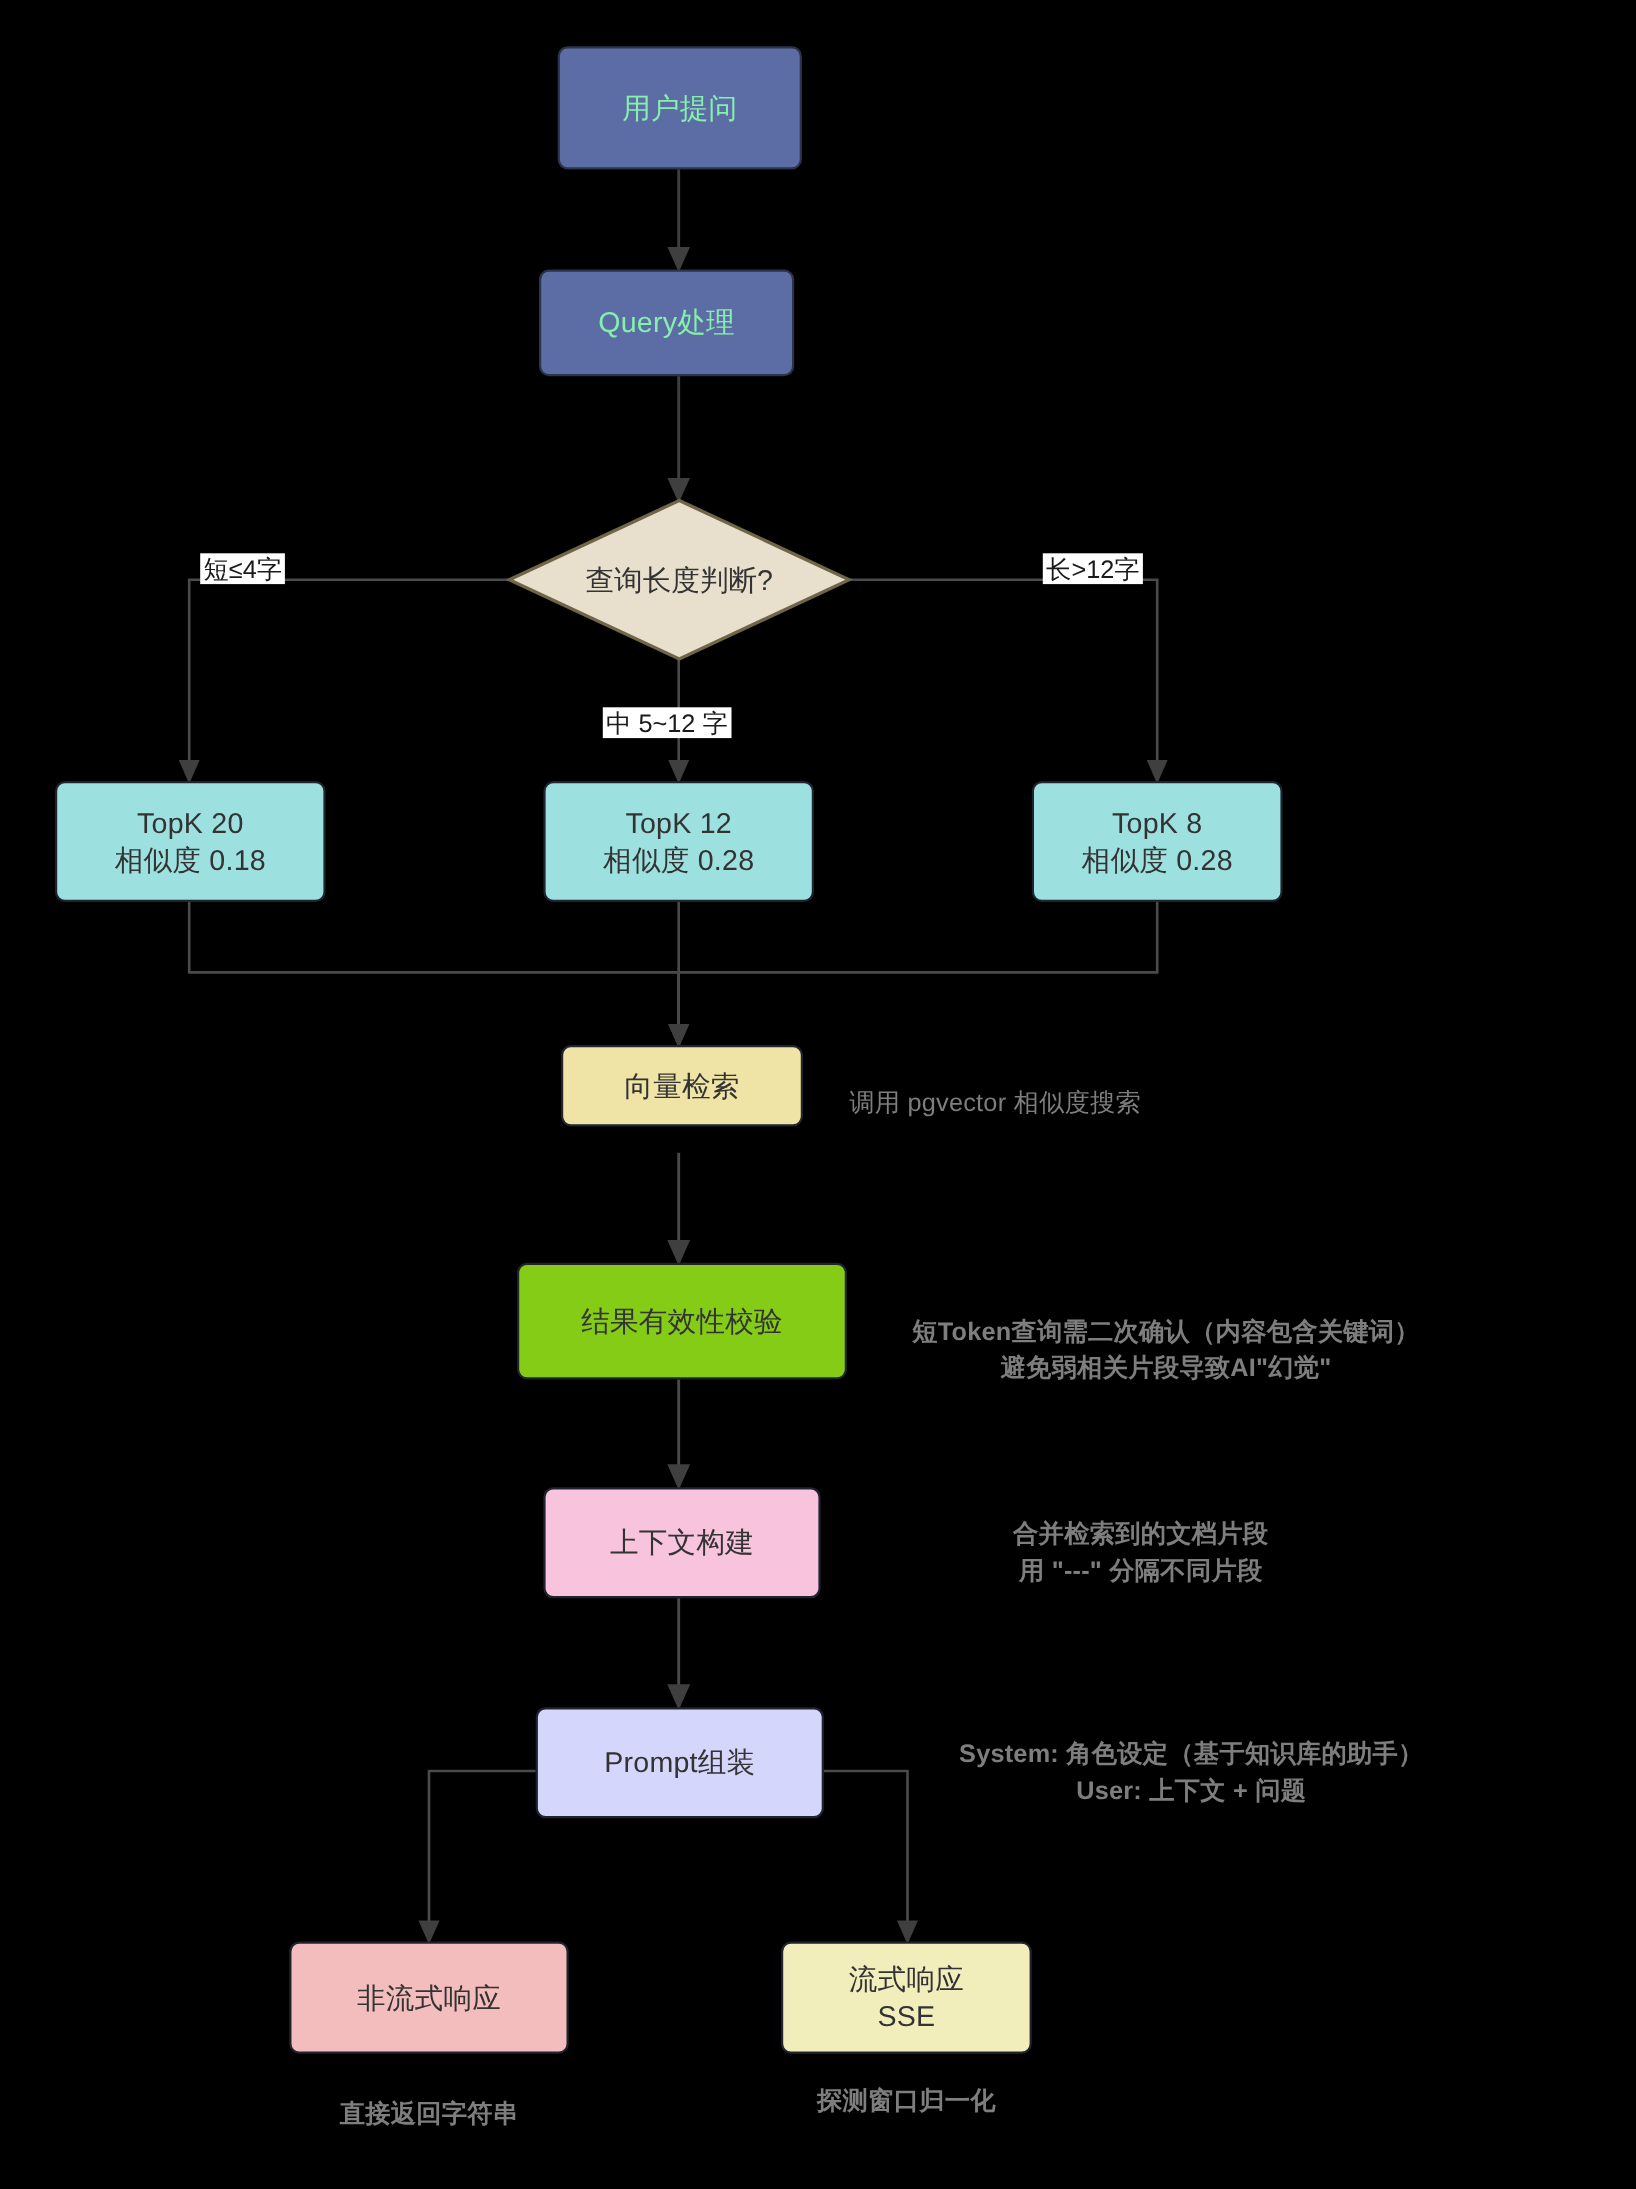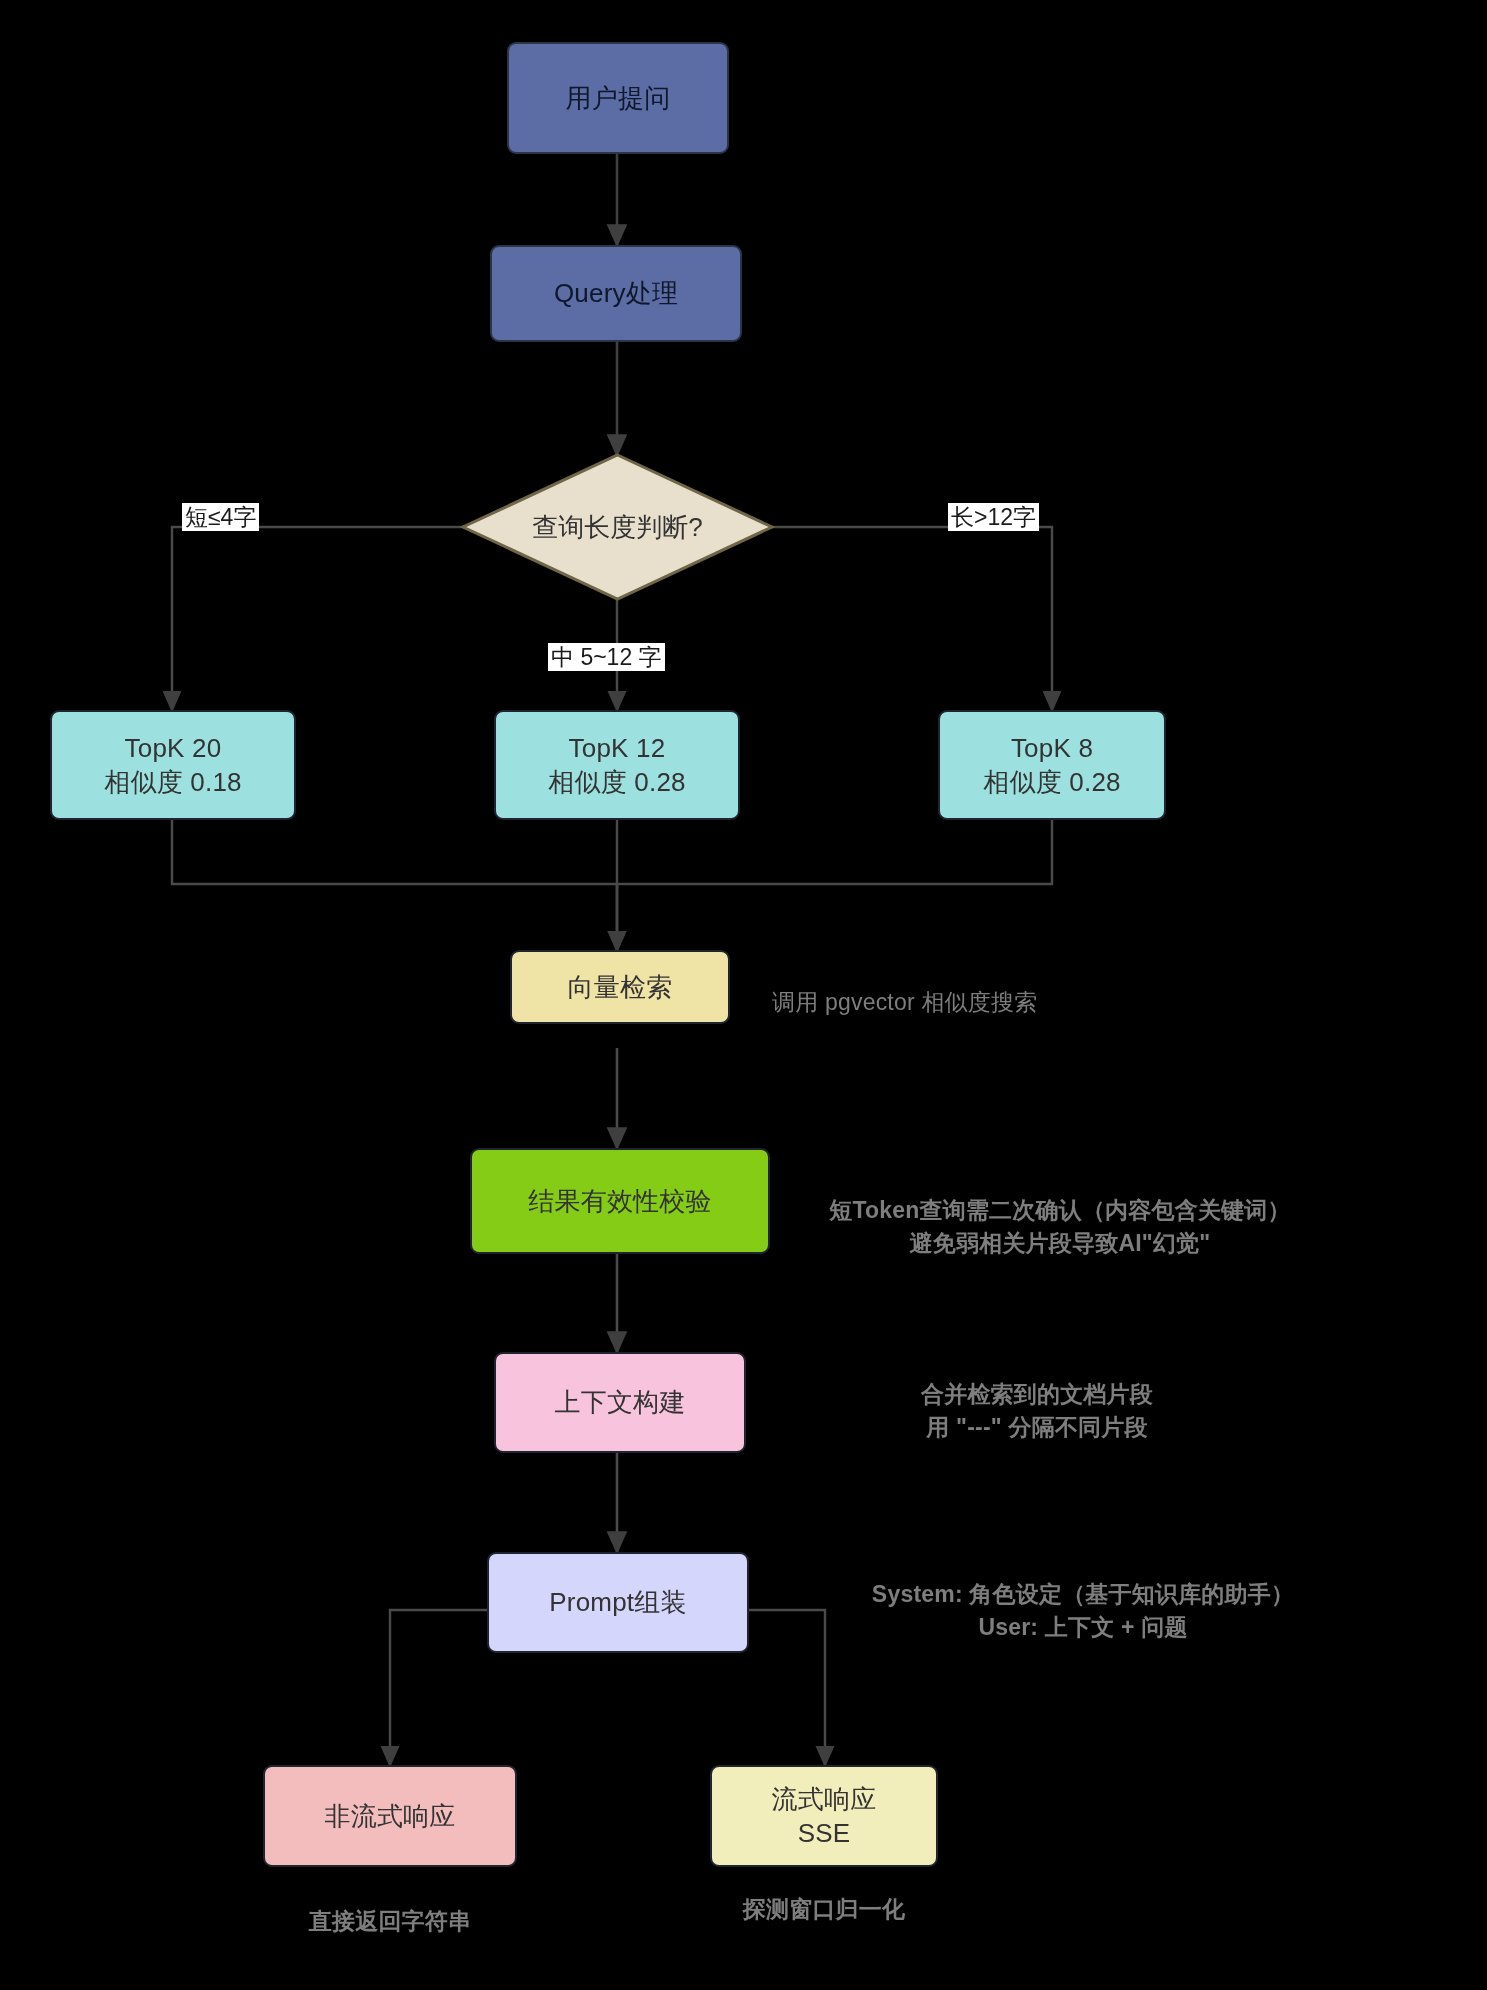--- a/index.html
+++ b/index.html
@@ -28,21 +28,21 @@
     justify-content: center;
     text-align: center;
     border-radius: 9px;
     border: 2px solid #1f2430;
     color: #333333;
     font-size: 26px;
     line-height: 1.32;
     white-space: pre-line;
     letter-spacing: 0.2px;
   }
-  .node.dark-text-white { color: #0f172a; }
+  .node.dark-text-white { color: #86efac; }
 
   .n-user      { background: #5c6da6; border-color: #2b3448; }
   .n-query     { background: #5c6da6; border-color: #2b3448; }
   .n-topk      { background: #9de0e0; border-color: #1f2430; }
   .n-vector    { background: #efe3a5; border-color: #1f2430; }
   .n-valid     { background: #84cc16; border-color: #1f2430; }
   .n-context   { background: #f8c3dd; border-color: #1f2430; }
   .n-prompt    { background: #d5d6fb; border-color: #1f2430; }
   .n-nostream  { background: #f4bdbd; border-color: #1f2430; }
   .n-stream    { background: #f2eebc; border-color: #1f2430; }
@@ -124,21 +124,21 @@
 
     <path d="M487,1610 L390,1610 L390,1765" stroke="#4a4a4a" stroke-width="2.4" fill="none" marker-end="url(#arrow)"></path>
 
     <path d="M748,1610 L825,1610 L825,1765" stroke="#4a4a4a" stroke-width="2.4" fill="none" marker-end="url(#arrow)"></path>
   </svg>
 
   <div class="node n-user dark-text-white" style="left:507px; top:42px; width:222px; height:112px;">
     <span>用户提问</span>
   </div>
 
-  <div class="node n-query dark-text-white" style="left:490px; top:245px; width:252px; height:97px;">
+  <div class="node n-query dark-text-white" style="left:490px; top:245px; width:232px; height:97px;">
     <span>Query处理</span>
   </div>
 
   <div class="diamond" style="left:460px; top:452px; width:315px; height:150px;">
     <svg class="dshape" viewBox="0 0 315 150" preserveAspectRatio="none">
       <polygon points="157.5,3 312,75 157.5,147 3,75" fill="#e8e0cd" stroke="#6f6647" stroke-width="3"></polygon>
     </svg>
     <span class="dlabel">查询长度判断?</span>
   </div>
 

